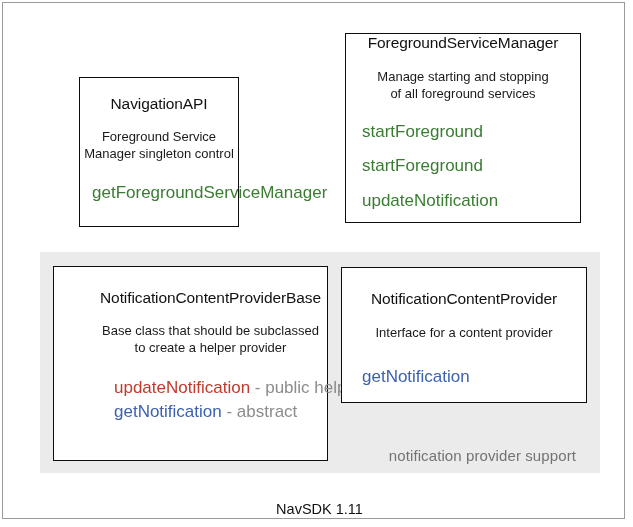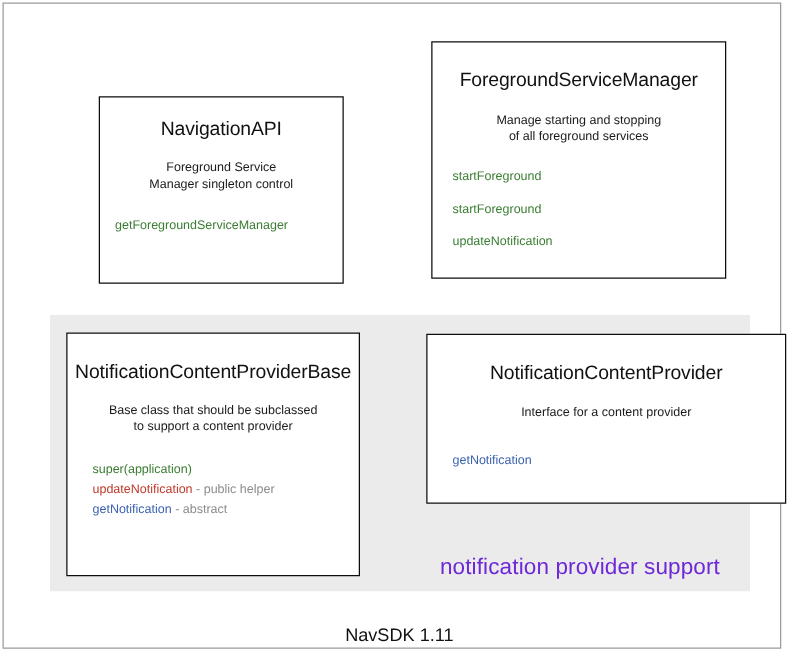--- a/index.html
+++ b/index.html
@@ -34,88 +34,88 @@
     left: 37px;
     top: 249px;
     width: 560px;
     height: 221px;
     background: #ebebeb;
   }
   .group-label {
     position: absolute;
     right: 24px;
     bottom: 9px;
-    font-size: 18px;
-    color: #6d28d9;
+    font-size: 15px;
+    color: #737373;
     white-space: nowrap;
     letter-spacing: 0.1px;
   }
   .class-box {
     position: absolute;
     background: #ffffff;
     border: 1px solid #0d0d0d;
     box-sizing: border-box;
     text-align: center;
   }
   .class-title {
     font-size: 15.5px;
     color: #111111;
     line-height: 1.15;
     white-space: nowrap;
     letter-spacing: -0.1px;
   }
   .class-desc {
-    font-size: 10px;
+    font-size: 13px;
     color: #1a1a1a;
     line-height: 1.35;
   }
   .members {
     text-align: left;
     box-sizing: border-box;
   }
   .member {
-    font-size: 10px;
+    font-size: 17px;
     line-height: 1.2;
     white-space: nowrap;
   }
   .m-green { color: #3a7d32; }
   .m-blue  { color: #3c61b0; }
   .m-red   { color: #c0392b; }
   .m-note  { color: #8c8c8c; }
 
   
   #box-navigation-api {
-    left: 76px; top: 74px; width: 196px; height: 150px;
+    left: 76px; top: 74px; width: 160px; height: 150px;
   }
   #box-navigation-api .class-title { margin-top: 17px; }
   #box-navigation-api .class-desc  { margin-top: 15px; }
   #box-navigation-api .members     { margin-top: 20px; padding-left: 12px; }
   #box-navigation-api .member + .member { margin-top: 13px; }
 
   
   #box-foreground-service-manager {
     left: 342px; top: 30px; width: 236px; height: 190px;
   }
-  #box-foreground-service-manager .class-title { margin-top: 22px; }
+  #box-foreground-service-manager .class-title { }
   #box-foreground-service-manager .class-desc  { margin-top: 16px; }
   #box-foreground-service-manager .members     { margin-top: 19px; padding-left: 16px; }
   #box-foreground-service-manager .member + .member { margin-top: 14px; }
 
   
   #box-notification-content-provider-base {
-    left: 50px; top: 263px; width: 235px; height: 195px;
+    left: 50px; top: 263px; width: 275px; height: 195px; padding-left: 40px;
   }
   #box-notification-content-provider-base .class-title { margin-top: 22px; }
   #box-notification-content-provider-base .class-desc  { margin-top: 15px; }
   #box-notification-content-provider-base .members     { margin-top: 21px; padding-left: 20px; }
   #box-notification-content-provider-base .member + .member { margin-top: 4px; }
 
   
   #box-notification-content-provider {
-    left: 338px; top: 264px; width: 288px; height: 136px;
+    left: 338px; top: 264px; width: 246px; height: 136px;
   }
   #box-notification-content-provider .class-title { margin-top: 22px; }
   #box-notification-content-provider .class-desc  { margin-top: 16px; }
   #box-notification-content-provider .members     { margin-top: 26px; padding-left: 20px; }
 
   .footer-caption {
     position: absolute;
     left: 0;
     top: 498px;
     width: 633px;
@@ -163,26 +163,23 @@
         <div class="member">
           <span class="m-green">updateNotification</span><span class="m-note"></span>
         </div>
       </div>
     </div>
 
     <div class="class-box" id="box-notification-content-provider-base">
       <div class="class-title">NotificationContentProviderBase</div>
       <div class="class-desc">
         <div>Base class that should be subclassed</div>
-        <div>to support a content provider</div>
-      </div>
-      <div class="members">
-        <div class="member">
-          <span class="m-green">super(application)</span><span class="m-note"></span>
-        </div>
+        <div>to create a helper provider</div>
+      </div>
+      <div class="members">
         <div class="member">
           <span class="m-red">updateNotification</span><span class="m-note"> - public helper</span>
         </div>
         <div class="member">
           <span class="m-blue">getNotification</span><span class="m-note"> - abstract</span>
         </div>
       </div>
     </div>
 
     <div class="class-box" id="box-notification-content-provider">

